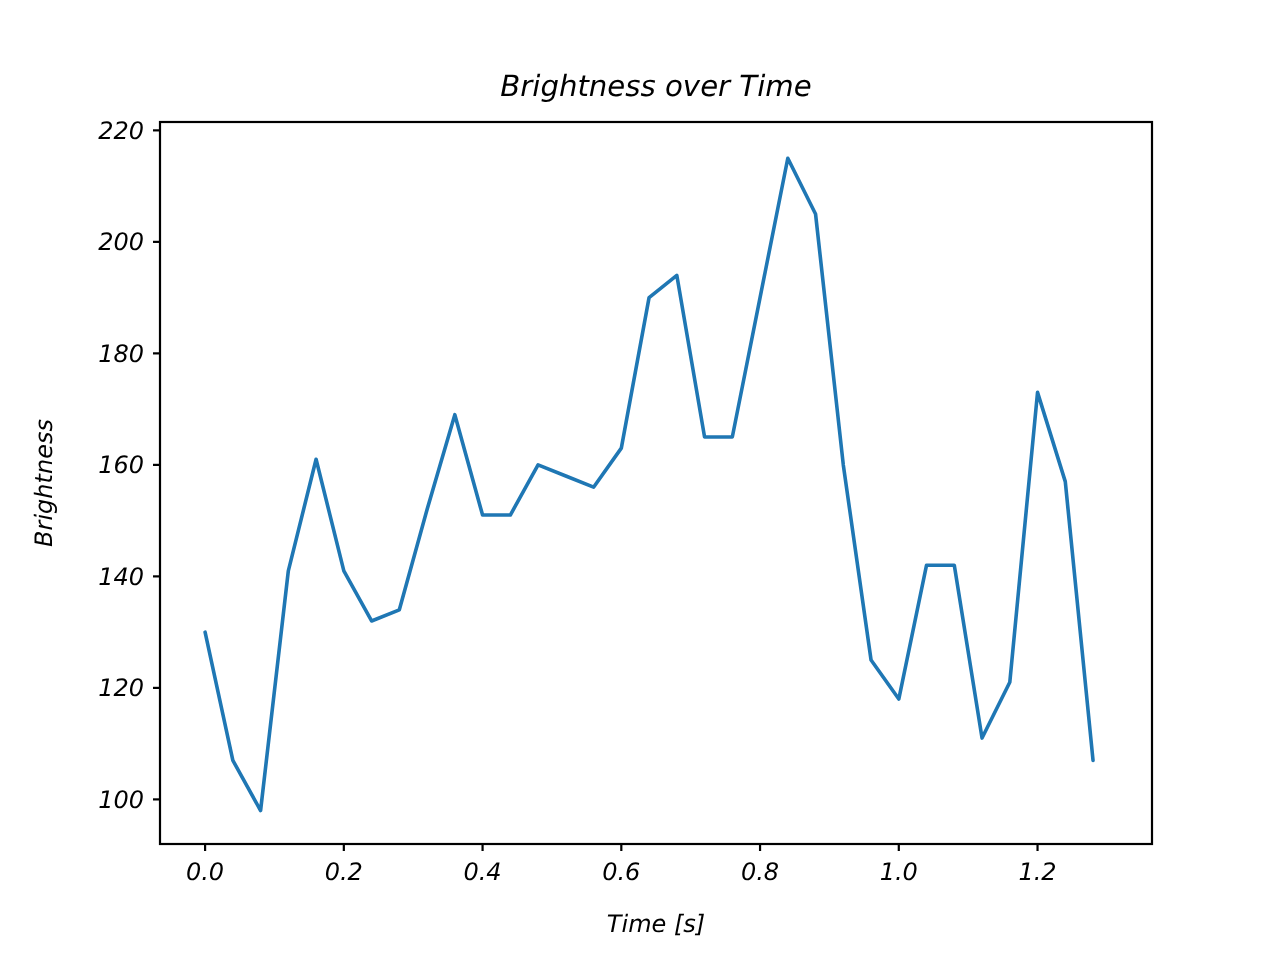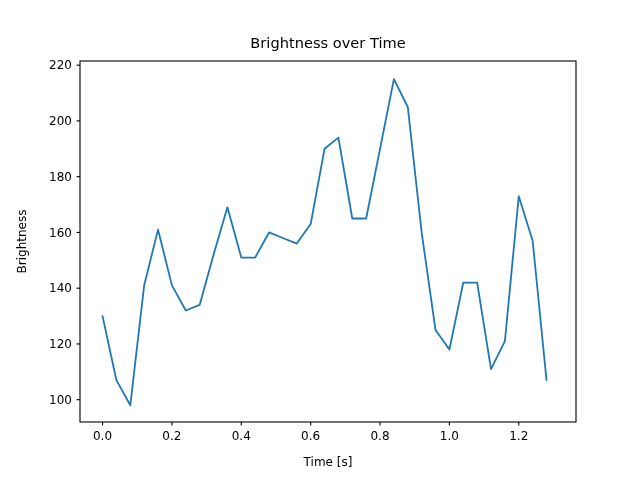--- a/index.html
+++ b/index.html
@@ -11,20 +11,21 @@
     width: 640px;
     height: 480px;
     font-family: "DejaVu Sans", sans-serif;
     overflow: hidden;
   }
   #figure {
     position: relative;
     width: 595px;
     height: 480px;
     background: #ffffff;
+    font-style: italic;
   }
   #plot-svg {
     position: absolute;
     left: 0;
     top: 0;
     width: 640px;
     height: 480px;
   }
   .chart-title {
     font-size: 14.6px;

